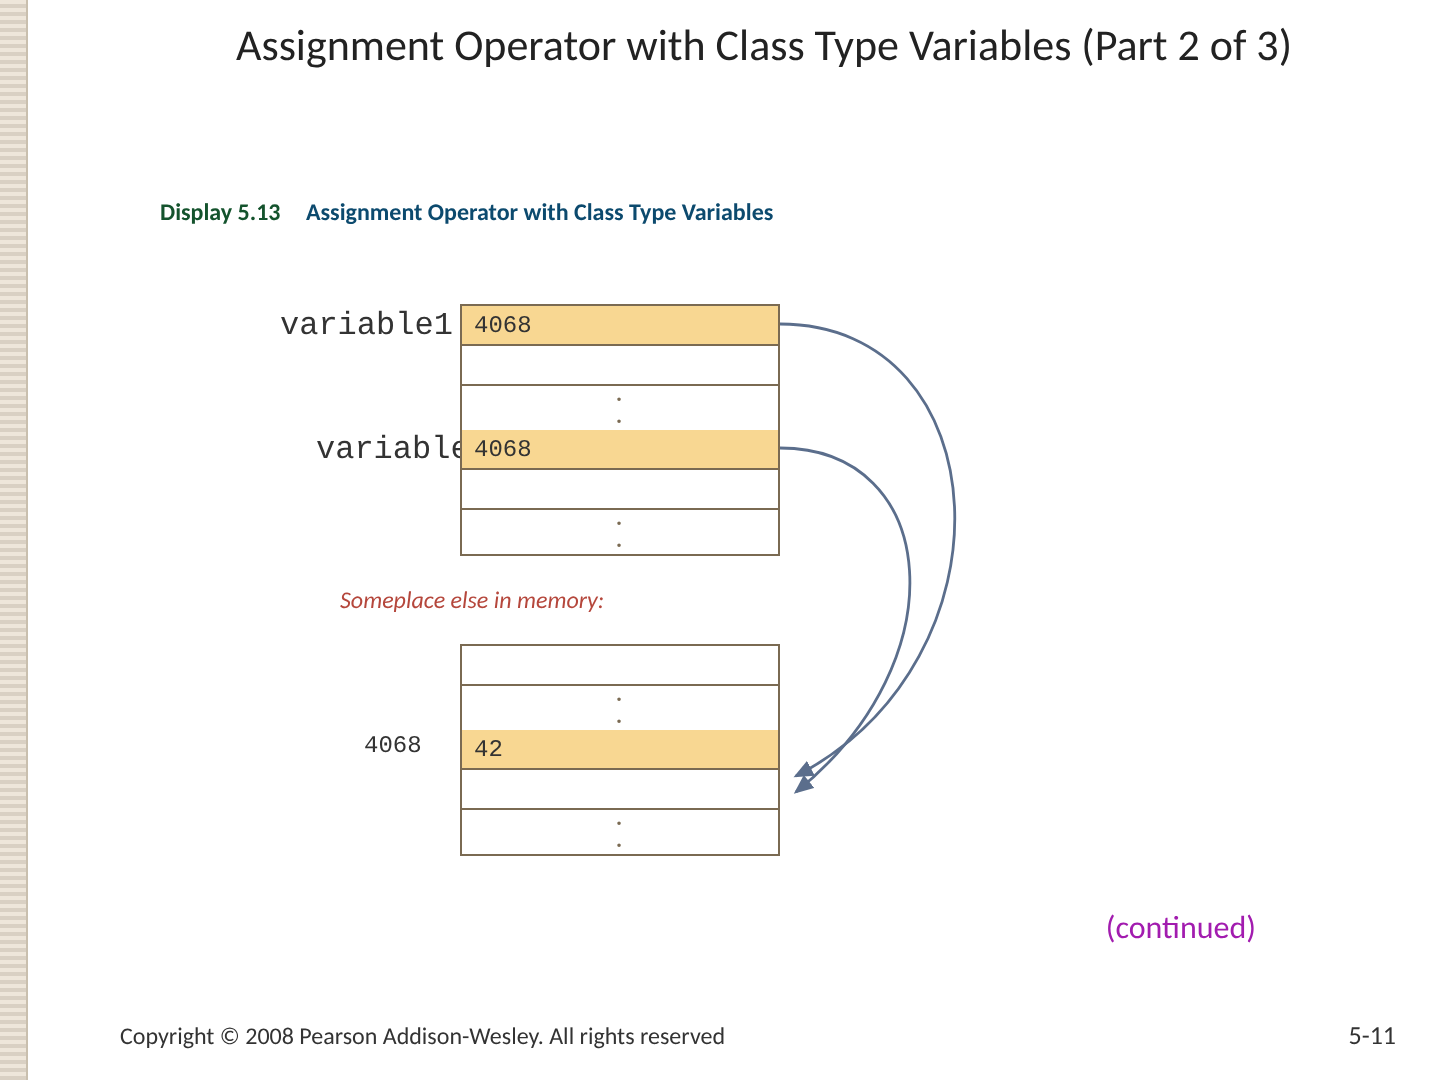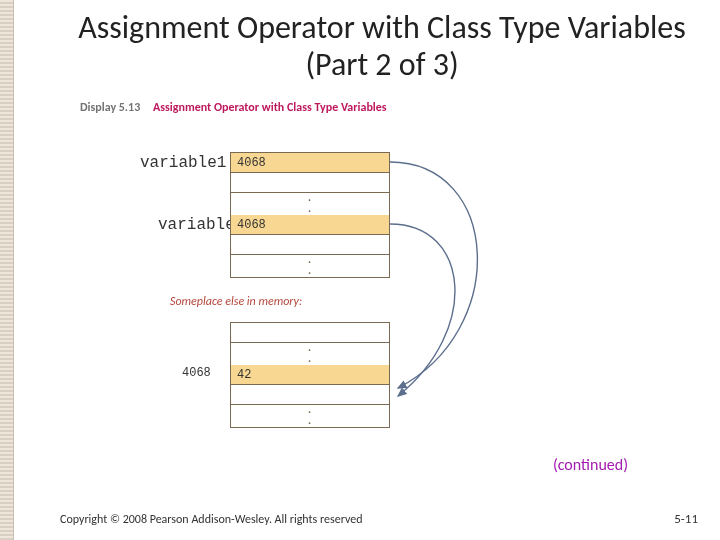--- a/index.html
+++ b/index.html
@@ -1,23 +1,23 @@
 <!DOCTYPE html>
 <html><head>
 <meta charset="utf-8">
 <style>
   * { box-sizing: border-box; margin: 0; padding: 0; }
   html, body { width: 720px; height: 540px; font-family: Calibri, Arial, sans-serif; background: #fff; }
   .slide { position: relative; width: 720px; height: 540px; background: #fff; }
   .edge { position: absolute; left: 0; top: 0; width: 14px; height: 540px; background: repeating-linear-gradient(0deg,#d9d0c3 0 2px,#eee6da 2px 4px); border-right: 1px solid #c9bfae; }
-  .title { position: absolute; left: 52px; top: 10px; width: 660px; font-size: 32px; color: #222; text-align: center; line-height: 1.15; }
+  .title { position: absolute; left: 52px; top: 10px; width: 660px; font-size: 22px; color: #222; text-align: center; line-height: 1.15; }
   .fig { position: absolute; left: 80px; top: 100px; width: 560px; height: 380px; }
   .caption { font-size: 12px; }
-  .caption .disp { color: #737373; font-weight: bold; margin-right: 10px; margin-top: 16px; }
-  .caption .capt { color: #be185d; font-weight: bold; }
+  .caption .disp { color: #14532d; font-weight: bold; margin-right: 10px; margin-top: 16px; }
+  .caption .capt { color: #0c4a6e; font-weight: bold; }
   .stmt { position: absolute; left: 180px; top: 28px; font-family: "Courier New", monospace; font-size: 12px; color: #333; }
   .mem { position: absolute; left: 150px; width: 160px; border: 1px solid #7a6a52; }
   .mem.top1 { top: 52px; }
   .cell { height: 20px; border-bottom: 1px solid #7a6a52; background: #fff; font-family: "Courier New", monospace; font-size: 12px; padding-left: 6px; line-height: 20px; color: #333; }
   .cell.val { background: #f8d792; }
   .dots { height: 22px; text-align: center; color: #7a6a52; font-size: 12px; letter-spacing: 1px; line-height: 11px; padding-top:2px;}
   .varlab { position: absolute; font-family: "Courier New", monospace; font-size: 16px; color: #333; }
   .someplace { position: absolute; left: 90px; top: 194px; font-size: 12px; color: #b5473c; font-style: italic; }
   .addrlab { position: absolute; font-family: "Courier New", monospace; font-size: 12px; color: #333; }
   .contd { position: absolute; right: 12px; bottom: 6px; font-size: 16px; color: #a21caf; }

